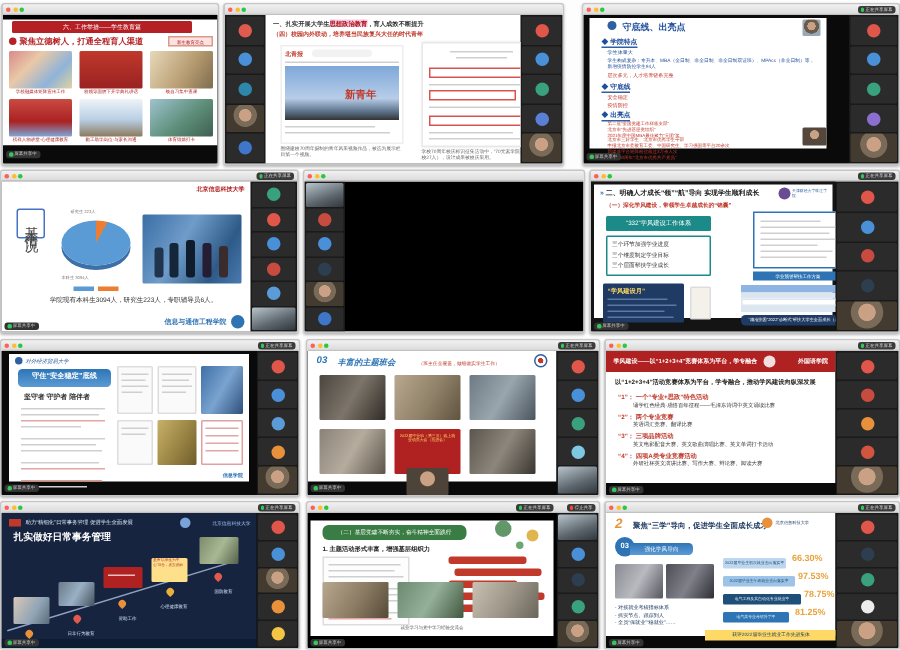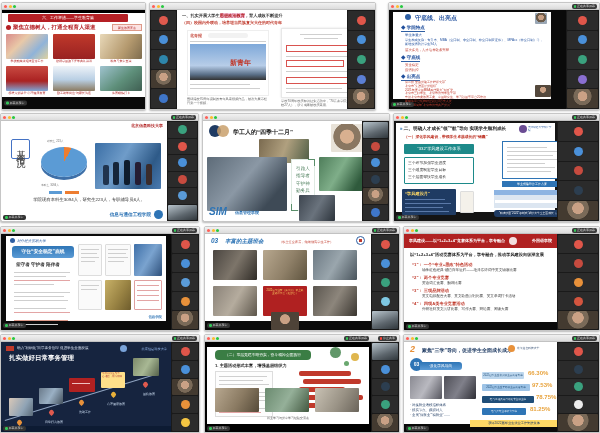--- a/index.html
+++ b/index.html
@@ -254,42 +254,20 @@
 
 <div class="w" style="left:202px;top:113px;width:188px;height:109px">
   <div class="tb">
       <span class="dots">
         <i class="dot r"></i>
         <i class="dot y"></i>
         <i class="dot g"></i>
       </span>
     </div>
   <div class="bd">
-    <div class="ct">
-      <div class="abs" style="left:6px;top:4px;width:12px;height:12px;border-radius:50%;background:#1f3b63"></div>
-      <div class="abs" style="left:14px;top:4px;width:12px;height:12px;border-radius:50%;background:#c9a06c;opacity:.85"></div>
-      <div class="abs" style="left:30px;top:7px;font-size:6px;font-weight:bold;color:#222">学工人的“四季十二月”</div>
-      <div class="ph" style="left:56px;top:18px;width:50px;height:24px;background:linear-gradient(110deg,#7a6a4f,#b0a07f 50%,#4e5d45)"></div>
-      <div class="ph" style="left:128px;top:3px;width:32px;height:28px;background:radial-gradient(circle at 50% 45%,#d9b090 30%,#8a7762 33% 60%,#e8e2d8 63%)"></div>
-      <div class="ph" style="left:4px;top:36px;width:80px;height:54px;background:linear-gradient(130deg,#5d6b78,#8b98a5 45%,#3e4a56 80%)"></div>
-      <div class="abs" style="left:88px;top:38px;width:24px;height:52px;background:#fff;border:1px solid #dfeae2">
-        <i class="abs" style="right:-1px;top:-1px;width:7px;height:7px;border-top:1.5px solid #5a8f6a;border-right:1.5px solid #5a8f6a"></i>
-        <i class="abs" style="left:-1px;bottom:-1px;width:7px;height:7px;border-bottom:1.5px solid #5a8f6a;border-left:1.5px solid #5a8f6a"></i>
-        <div style="font-size:4.6px;color:#4a7c59;text-align:center;line-height:1.6;padding-top:5px">
-          <div>引路人</div>
-          <div>指导者</div>
-          <div>守护神</div>
-          <div>勤务兵</div>
-        </div>
-      </div>
-      <div class="ph" style="left:116px;top:36px;width:44px;height:34px;background:linear-gradient(120deg,#4e7d5a,#7fae89 45%,#2f5a3c 85%)"></div>
-      <div class="ph" style="left:96px;top:74px;width:36px;height:26px;background:linear-gradient(120deg,#3d454f,#6a737d 50%,#2b323a)"></div>
-      <div class="abs" style="left:6px;bottom:4px;font-size:10px;font-style:italic;font-weight:bold;color:#2e74b5">SIM</div>
-      <div class="abs" style="left:32px;bottom:6px;font-size:4px;color:#2e74b5;font-weight:bold">信息管理学院</div>
-    </div>
     <div class="fs" style="width:27px">
       <i class="tl cam2"></i>
       <i class="tl">
           <b class="av" style="background:#c74b3f"></b>
         </i>
       <i class="tl">
           <b class="av" style="background:#4a90d9"></b>
         </i>
       <i class="tl">
           <b class="av" style="background:#2c3e50"></b>

